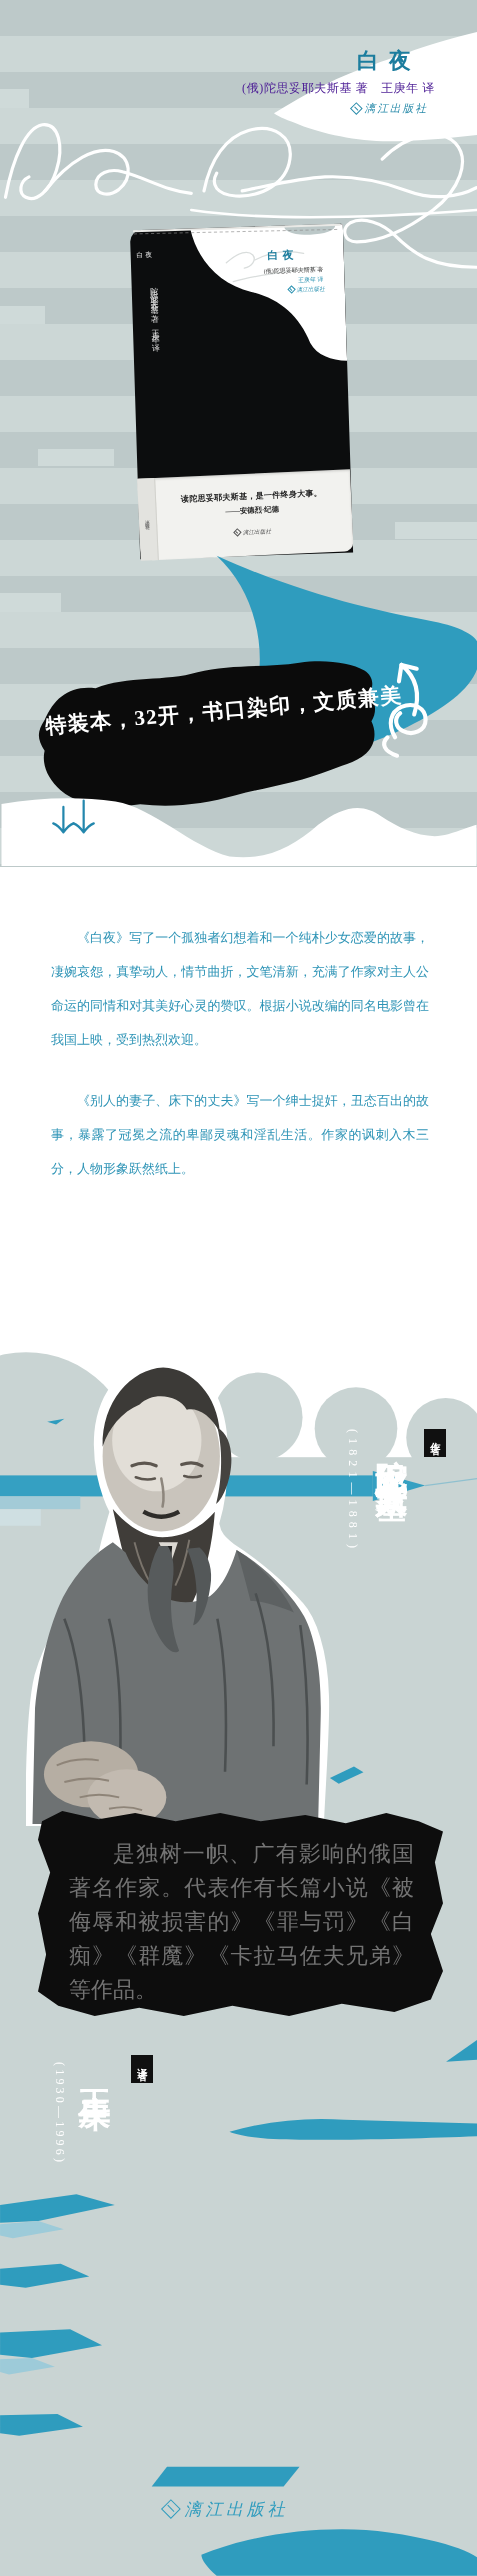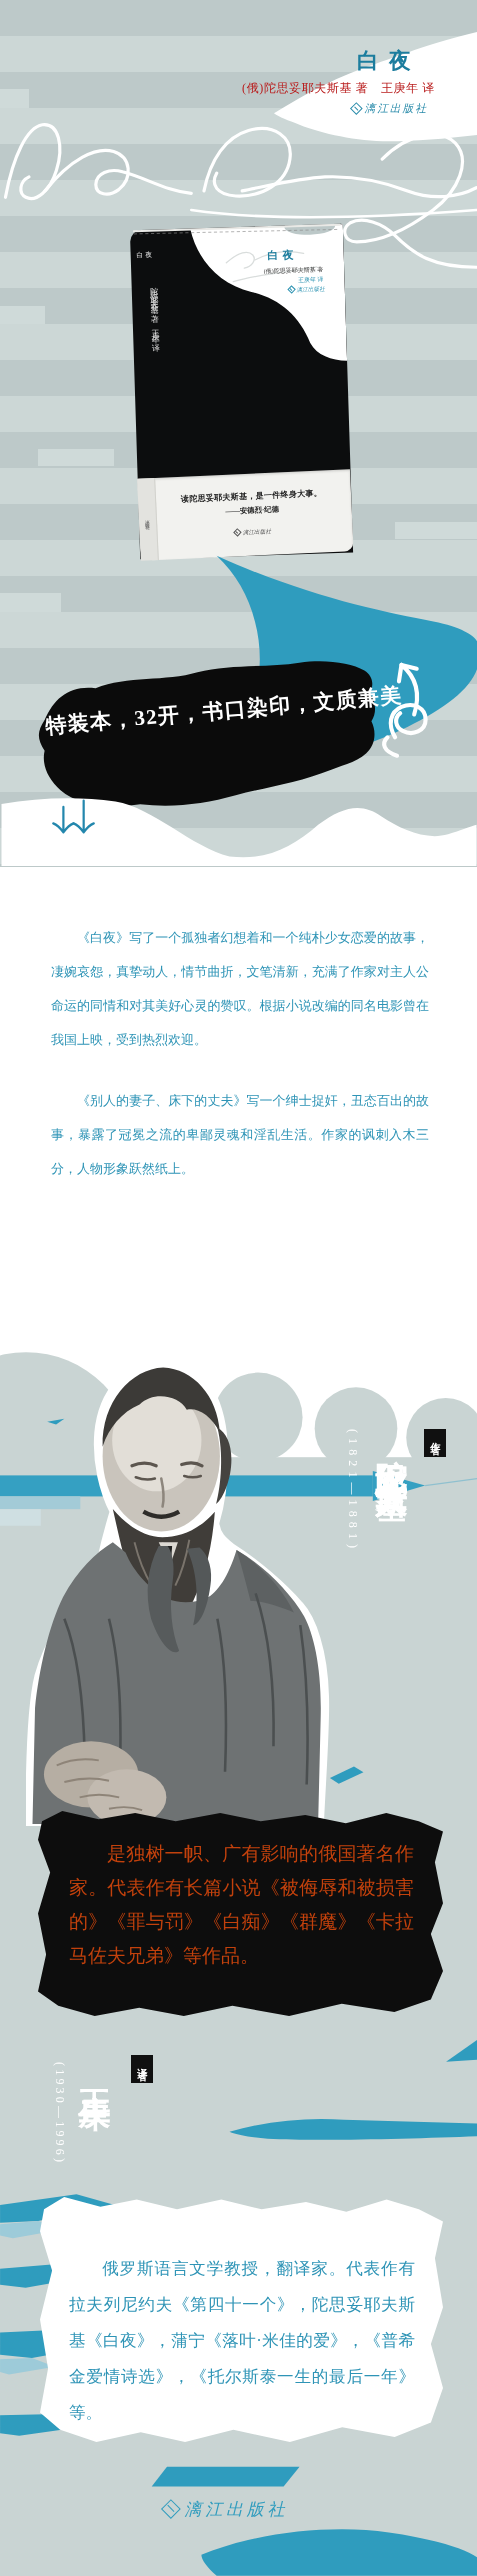--- a/index.html
+++ b/index.html
@@ -7,21 +7,21 @@
         font-family:"Liberation Serif","DejaVu Serif",serif;}
   .abs{position:absolute;}
   svg{display:block;}
   
   .stripes{left:0;top:0;width:478px;height:867px;
      background:repeating-linear-gradient(180deg,#bdc9c9 0 36px,#ccd7d6 36px 72px);}
   .steprect{background:#d6dfde;opacity:.75;}
   
   .hdr-title{left:357px;top:46px;width:102px;font-size:21.7px;font-weight:bold;
      letter-spacing:10.2px;color:#1c7d9e;white-space:nowrap;}
-  .hdr-author{left:224px;top:80px;width:229px;font-size:12px;color:#b91c1c;
+  .hdr-author{left:224px;top:80px;width:229px;font-size:12px;color:#4c1d95;
      letter-spacing:0.6px;text-align:center;white-space:nowrap;}
   .hdr-pub{left:352px;top:102px;width:108px;font-size:10.8px;color:#2b8cab;
      font-style:italic;letter-spacing:1.9px;white-space:nowrap;}
   .diamond{display:inline-block;width:.62em;height:.62em;border:.09em solid currentColor;
      transform:rotate(45deg);position:relative;margin-right:.35em;vertical-align:-.02em;}
   .diamond::after{content:"";position:absolute;left:12%;right:12%;top:44%;
      border-top:.1em solid currentColor;}
   
   .book{left:135px;top:227px;width:213px;height:329px;transform:rotate(-1.8deg);}
   .cover{left:0;top:0;width:213px;height:329px;background:#0c0d0e;
@@ -58,21 +58,21 @@
   .vlabel{background:#101010;color:#fff;writing-mode:vertical-rl;font-size:10.2px;
      letter-spacing:2.5px;padding:5.1px 3.8px;font-weight:bold;}
   .vname{writing-mode:vertical-rl;color:#ffffff;font-weight:bold;font-size:32px;
      letter-spacing:5.1px;text-shadow:0 0 0.6px rgba(255,255,255,.4);}
   .vyears{writing-mode:vertical-rl;color:#ffffff;font-size:12px;letter-spacing:5.1px;}
   
   .torn{clip-path:polygon(1% 5%,6% 0%,15% 4%,24% 1%,34% 5%,45% 1%,55% 5%,66% 2%,76% 6%,86% 1%,
      94% 5%,100% 10%,98% 25%,100% 45%,97% 60%,100% 78%,97% 92%,88% 98%,75% 94%,62% 100%,
      48% 95%,36% 100%,25% 96%,14% 100%,5% 95%,0% 88%,2% 70%,0% 50%,3% 30%,0% 14%);}
   .bio-black{left:38px;top:1811px;width:405px;height:205px;background:#0d0d0d;
-     color:#c2410c;font-size:19px;line-height:34px;text-align:justify;
+     color:#737373;font-size:22px;line-height:34px;text-align:justify;
      padding:0;}
   .bio-black p{margin:0;padding:25.5px 29px 0 31px;text-indent:2em;}
   .bio-white{left:40px;top:2197px;width:403px;height:245px;background:#ffffff;
      color:#2e94b6;font-size:16.6px;line-height:36px;text-align:justify;}
   .bio-white p{margin:0;padding:54px 28px 0 29px;text-indent:2em;}
   
   .foot-logo{left:164px;top:2498px;width:166px;font-size:17px;color:#2f9cbe;
      font-style:italic;letter-spacing:3.8px;white-space:nowrap;}
 </style>
 </head>
@@ -261,23 +261,20 @@
       <polygon points="0,370 95,362 140,382 40,400 0,395"></polygon>
       <polygon points="0,470 110,465 160,490 50,510 0,505"></polygon>
       <polygon points="0,600 90,598 130,618 30,632 0,628"></polygon>
     </g>
     <g fill="#9dcbd9">
       <polygon points="0,300 60,295 100,308 20,322 0,318"></polygon>
       <polygon points="0,512 50,510 86,524 14,536 0,532"></polygon>
     </g>
   </svg>
 
-  <div class="abs bio-white torn">
-    <p>俄罗斯语言文学教授，翻译家。代表作有拉夫列尼约夫《第四十一个》，陀思妥耶夫斯基《白夜》，蒲宁《落叶·米佳的爱》，《普希金爱情诗选》，《托尔斯泰一生的最后一年》等。</p>
-  </div>
 
   <svg class="abs" style="left:0;top:2459px" width="478" height="117" viewBox="0 0 183 44.7" preserveAspectRatio="none">
   </svg>
   <svg class="abs" style="left:0;top:2459px" width="478" height="117" viewBox="0 0 750 183">
     <g fill="#2f9cbe">
       <polygon points="262,12 470,12 445,43 238,43"></polygon>
       <path d="M316 150 C400 115 520 102 610 115 C680 125 730 140 750 155 L750 183 L340 183 C325 170 316 158 316 150 Z"></path>
     </g>
   </svg>
   <div class="abs foot-logo">

